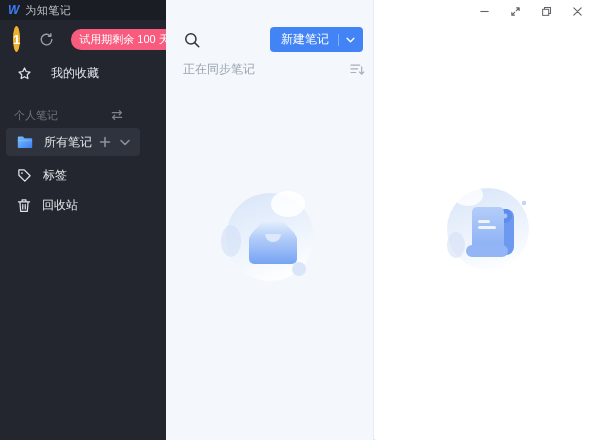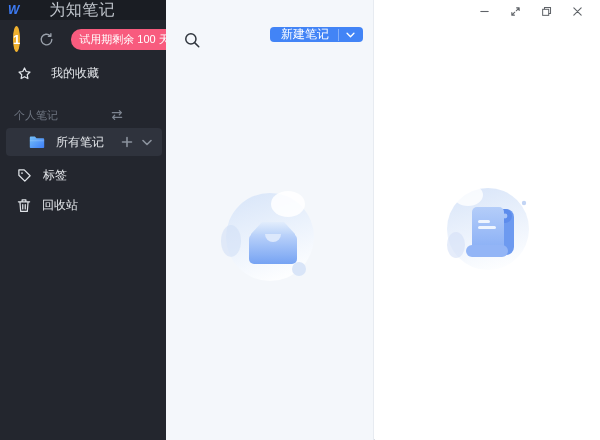--- a/index.html
+++ b/index.html
@@ -16,21 +16,21 @@
     position:absolute;left:0;top:0;width:166px;height:440px;
     background:#23262e;color:#dde0e5;
   }
   .titlebar{
     position:absolute;left:0;top:0;width:166px;height:20px;
     background:#1a1d23;display:flex;align-items:center;padding-left:8px;box-sizing:border-box;
   }
   .logo{
     font-weight:800;font-style:italic;font-size:12px;color:#3d7bf5;margin-right:6px;
   }
-  .app-title{font-size:16px;color:#bfc4cb;letter-spacing:.5px;margin-left:24px;}
+  .app-title{font-size:11px;color:#bfc4cb;letter-spacing:.5px;}
 
   .account-row{
     position:absolute;left:0;top:24px;width:166px;height:30px;
     display:flex;align-items:center;padding-left:13px;box-sizing:border-box;
   }
   .avatar{
     width:26px;height:26px;border-radius:50%;background:#f0b12f;color:#fff;
     font-size:13px;font-weight:bold;display:flex;align-items:center;justify-content:center;
   }
   .sync-btn{margin-left:19px;display:flex;align-items:center;cursor:pointer;background:none;border:none;padding:0;}
@@ -52,36 +52,36 @@
   }
   .section-row .spacer{flex:1;}
 
   .nav-item{
     position:absolute;left:0;width:166px;height:28px;
     display:flex;align-items:center;padding-left:17px;box-sizing:border-box;
     font-size:12px;color:#e3e6ea;cursor:pointer;
   }
   .nav-item .lbl{margin-left:11px;}
   .nav-item.selected{
-    left:6px;width:156px;background:#2f333d;border-radius:4px;padding-left:23px;
+    left:6px;width:134px;background:#2f333d;border-radius:4px;padding-left:11px;
   }
   .nav-item.selected .lbl{margin-left:11px;flex:1;}
   .row-actions{display:flex;align-items:center;gap:9px;padding-right:10px;}
 
   
   .list-panel{
     position:absolute;left:166px;top:0;width:208px;height:440px;
     background:#f4f7fb;border-right:1px solid #e7ebf1;box-sizing:border-box;
   }
   .search-btn{
     position:absolute;left:17px;top:31px;width:18px;height:18px;
     background:none;border:none;padding:0;cursor:pointer;
   }
   .new-note-btn{
-    position:absolute;right:10px;top:27px;height:15px;
+    position:absolute;right:10px;top:27px;height:25px;
     background:#4284f6;border:none;border-radius:4px;color:#fff;
     font-size:12px;display:flex;align-items:center;padding:0 8px 0 11px;cursor:pointer;
     font-family:inherit;
   }
   .new-note-btn .divider{width:1px;height:12px;background:rgba(255,255,255,.35);margin:0 7px 0 9px;}
   .status-row{
     position:absolute;left:17px;right:8px;top:60px;height:18px;
     display:flex;align-items:center;font-size:12px;color:#9aa3ae;
   }
   .status-row .spacer{flex:1;}
@@ -190,20 +190,30 @@
     </button>
 
     <button class="new-note-btn">
       <span>新建笔记</span>
       <span class="divider"></span>
       <svg width="9" height="6" viewBox="0 0 10 7" fill="none" stroke="#ffffff" stroke-width="1.6" stroke-linecap="round" stroke-linejoin="round">
           <path d="M1 1.5l4 4 4-4"></path>
         </svg>
     </button>
 
+    <div class="status-row">
+      <span>正在同步笔记</span>
+      <span class="spacer"></span>
+      <button class="sort-btn">
+        <svg width="16" height="15" viewBox="0 0 24 22" fill="none" stroke="#a7afba" stroke-width="1.8" stroke-linecap="round" stroke-linejoin="round">
+          <path d="M3 4.5h13M3 10h10M3 15.5h7"></path>
+          <path d="M19 7v11m0 0l-3.2-3.2M19 18l3.2-3.2"></path>
+        </svg>
+      </button>
+    </div>
 
     <svg class="empty-list" width="110" height="110" viewBox="0 0 110 110">
       <defs>
         <linearGradient id="gCirc1" x1="0.2" y1="0" x2="0.55" y2="1">
           <stop offset="0" stop-color="#d9e6f9"></stop>
             <stop offset="1" stop-color="#fdfeff"></stop>
         </linearGradient>
         <linearGradient id="gLid" x1="0" y1="0" x2="0" y2="1">
           <stop offset="0" stop-color="#e2edfc"></stop>
             <stop offset="1" stop-color="#a5c4f7"></stop>

